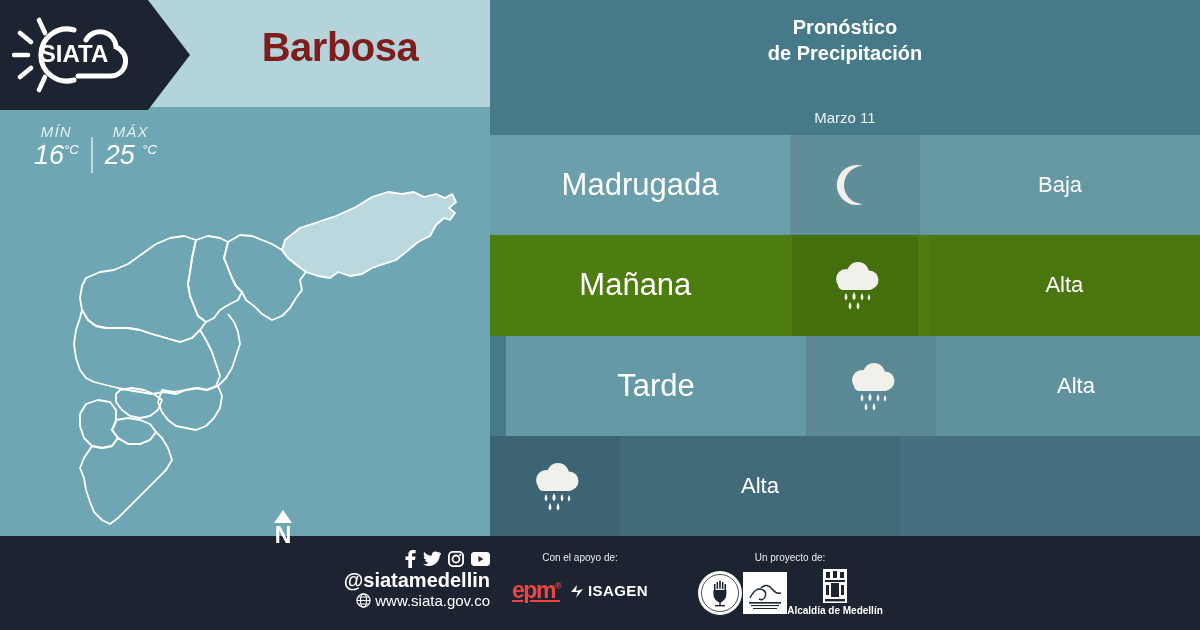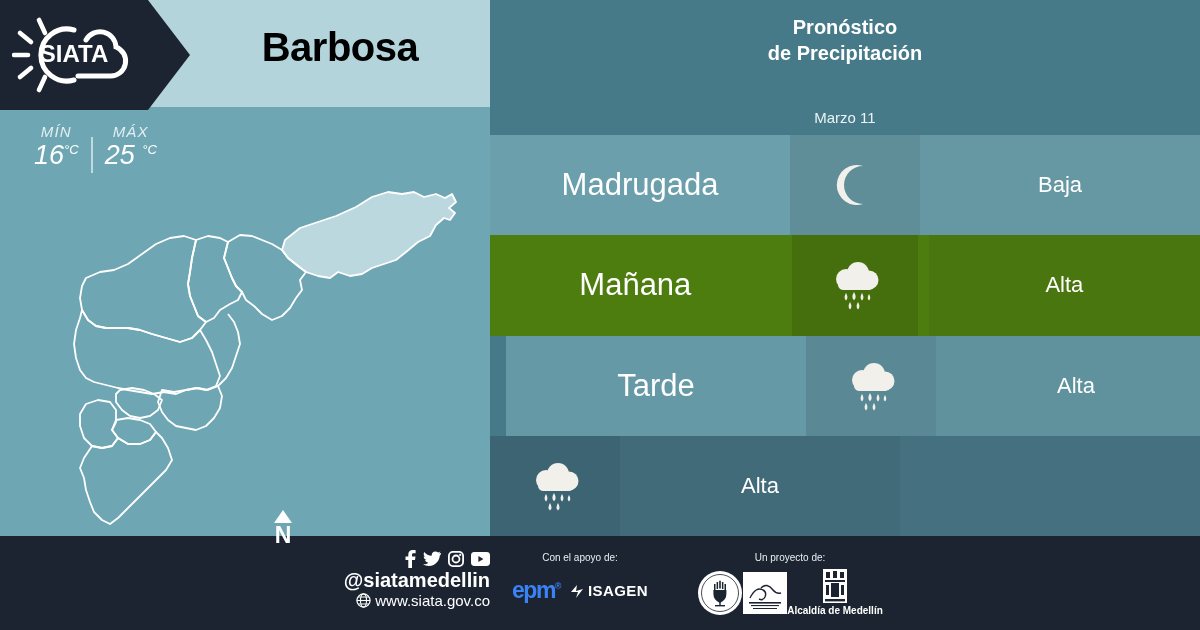--- a/index.html
+++ b/index.html
@@ -22,21 +22,21 @@
   .logo-banner {
     position:absolute; left:0; top:0; width:190px; height:110px;
     background:#1b2430;
     clip-path: polygon(0 0, 148px 0, 190px 55px, 148px 110px, 0 110px);
     z-index:3;
   }
   .logo-mark { position:absolute; left:12px; top:14px; width:126px; height:82px; }
   .city-title {
     position:absolute; left:190px; top:0; width:300px; height:94px;
     display:flex; align-items:center; justify-content:center;
-    font-size:40px; font-weight:bold; color:#000000;
+    font-size:40px; font-weight:bold; color:#7f1d1d;
     letter-spacing:-0.5px; z-index:2;
   }
 
   
   .temp-block {
     position:absolute; left:0; top:112px; width:490px; height:72px;
     display:flex; align-items:center; z-index:4;
   }
   .temp-label {
     width:190px; text-align:right; padding-right:8px;
@@ -117,21 +117,21 @@
     text-align:right; color:#ffffff;
   }
   .f-social .icons { display:flex; gap:7px; justify-content:flex-end; align-items:center; height:18px; }
   .f-social .handle { font-size:20px; font-weight:bold; line-height:1.15; margin-top:1px; }
   .f-social .site {
     font-size:15px; display:flex; align-items:center; justify-content:flex-end; gap:4px;
   }
   .f-support { position:absolute; left:505px; top:16px; width:150px; text-align:center; }
   .f-support .cap { color:#e9eef3; font-size:10px; margin-bottom:14px; }
   .f-support .row { display:flex; align-items:center; justify-content:center; gap:10px; }
-  .epm-logo { color:#3b82f6; font-size:23px; font-weight:bold; letter-spacing:-1.5px; }
+  .epm-logo { color:#ef4444; font-size:23px; font-weight:bold; letter-spacing:-1.5px;text-decoration:underline; }
   .epm-logo sup { font-size:9px; }
   .isagen { display:flex; align-items:center; gap:2px; color:#fff; }
   .isagen .txt { font-size:15px; font-weight:bold; letter-spacing:.4px; }
 
   .f-project { position:absolute; left:660px; top:16px; width:260px; }
   .f-project .cap { color:#e9eef3; font-size:10px; text-align:center; margin-bottom:6px; }
   .f-project .row { display:flex; align-items:center; justify-content:center; }
   .seal { width:46px; height:46px; }
   .area-logo { width:44px; height:42px; background:#fff; padding:2px; }
   .alc { display:flex; flex-direction:column; align-items:center; gap:2px; }

